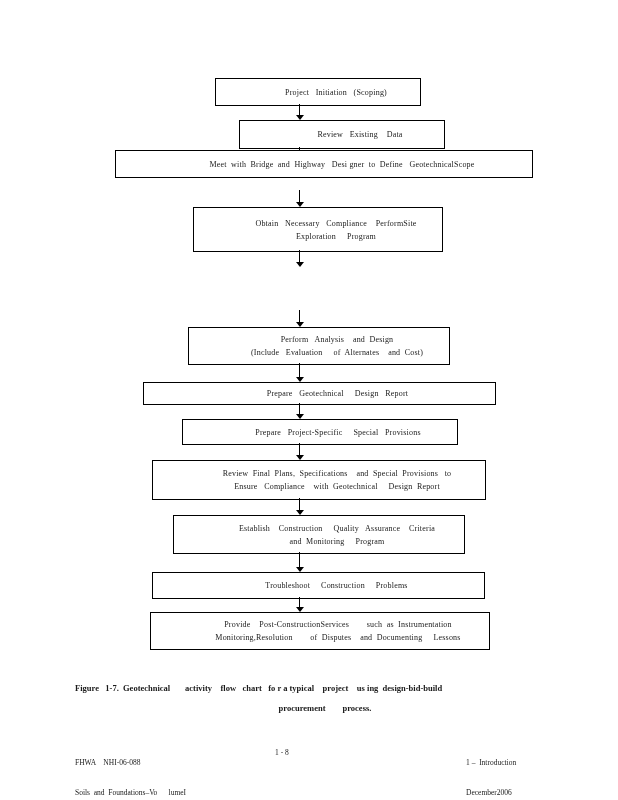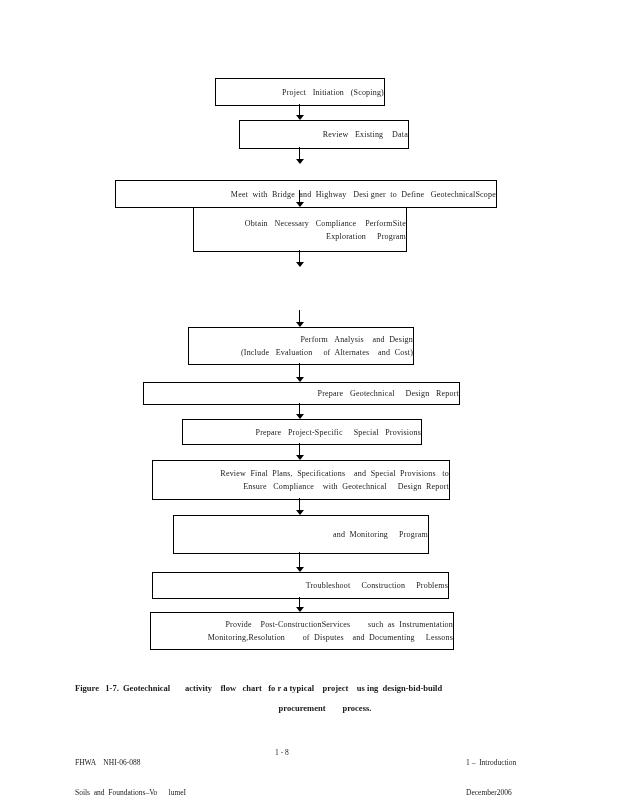--- a/index.html
+++ b/index.html
@@ -11,27 +11,28 @@
     font-family: "Liberation Serif", serif;
     color: #1a1a1a;
     overflow: hidden;
   }
   .fbox {
     position: absolute;
     border: 1px solid #000;
     background: #fff;
     display: flex;
     flex-direction: column;
-    align-items: flex-end;
+    align-items: center;
     justify-content: center;
     text-align: center;
     font-size: 8px;
     line-height: 13px;
     letter-spacing: 0.2px;
     white-space: pre;
+    padding-left: 36px;
   }
   .fline { display: block; }
   .arrow {
     position: absolute;
     width: 9px;
     display: flex;
     flex-direction: column;
     align-items: center;
   }
   .arrow .stem { width: 1.6px; background: #000; flex: 1; }
@@ -78,21 +79,21 @@
 
   <div class="fbox" style="left:215px;top:120px;width:168px;height:27px;margin-left:24px;">
     <span class="fline">Review   Existing    Data</span>
   </div>
 
   <div class="arrow" style="left:295px;top:147px;height:17px;">
     <div class="stem"></div>
     <div class="head"></div>
   </div>
 
-  <div class="fbox" style="left:115px;top:180px;width:380px;height:26px;">
+  <div class="fbox" style="left:115px;top:150px;width:380px;height:26px;">
     <span class="fline">Meet  with  Bridge  and  Highway   Desi gner  to  Define   GeotechnicalScope</span>
   </div>
 
   <div class="arrow" style="left:295px;top:190px;height:17px;">
     <div class="stem"></div>
     <div class="head"></div>
   </div>
 
   <div class="fbox" style="left:193px;top:207px;width:212px;height:43px;">
     <span class="fline">Obtain   Necessary   Compliance    PerformSite</span>
@@ -142,20 +143,21 @@
     <span class="fline">Review  Final  Plans,  Specifications    and  Special  Provisions   to</span>
     <span class="fline">Ensure   Compliance    with  Geotechnical     Design  Report</span>
   </div>
 
   <div class="arrow" style="left:295px;top:498px;height:17px;">
     <div class="stem"></div>
     <div class="head"></div>
   </div>
 
   <div class="fbox" style="left:173px;top:515px;width:254px;height:37px;">
+    <span class="fline">Establish    Construction     Quality   Assurance    Criteria</span>
     <span class="fline">and  Monitoring     Program</span>
   </div>
 
   <div class="arrow" style="left:295px;top:552px;height:20px;">
     <div class="stem"></div>
     <div class="head"></div>
   </div>
 
   <div class="fbox" style="left:152px;top:572px;width:295px;height:25px;">
     <span class="fline">Troubleshoot     Construction     Problems</span>

